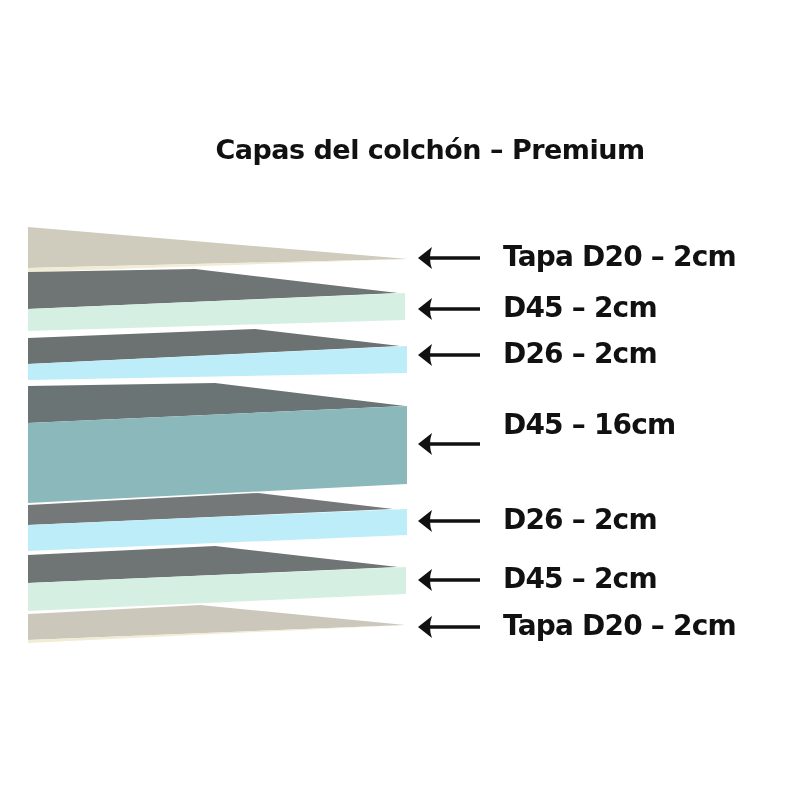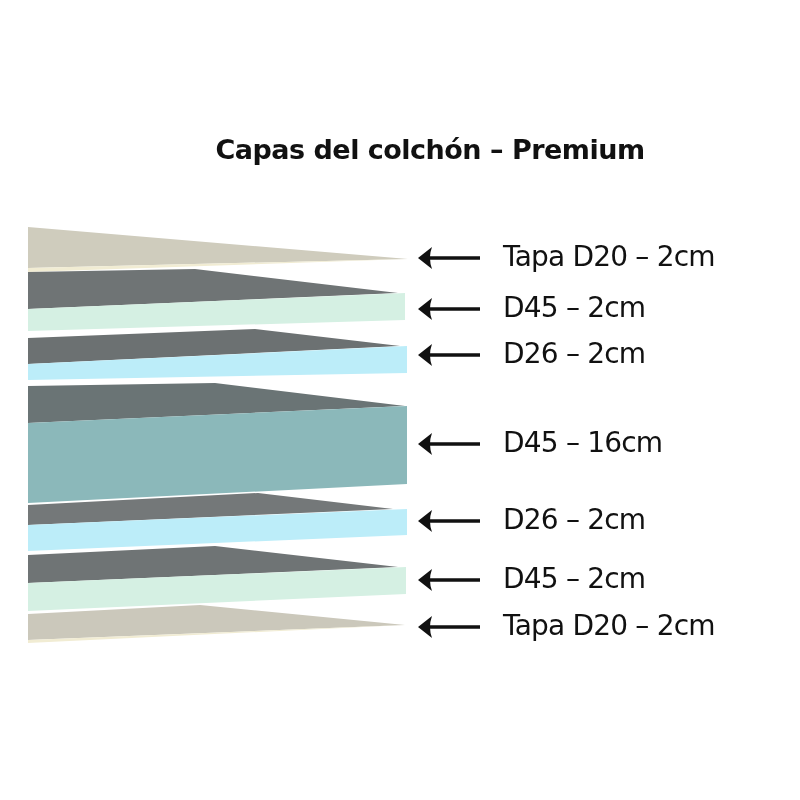--- a/index.html
+++ b/index.html
@@ -5,21 +5,21 @@
   html, body { margin: 0; padding: 0; background: #ffffff; }
   body { width: 800px; height: 800px; position: relative; overflow: hidden; font-family: "DejaVu Sans", sans-serif; }
   .title {
     position: absolute; left: 0; top: 134px; width: 860px; text-align: center;
     font-family: "DejaVu Sans", sans-serif; font-weight: bold; font-size: 27px;
     color: #111111; letter-spacing: -0.5px;
   }
   svg.stack { position: absolute; left: 0; top: 0; }
   .label {
     position: absolute; left: 503px; font-family: "DejaVu Sans", sans-serif;
-    font-weight: normal; font-size: 28px; color: #111111; letter-spacing: -0.8px;
+    font-weight: bold; font-size: 28px; color: #111111; letter-spacing: -0.8px;
     white-space: nowrap; line-height: 1; text-align: right;
   }
   .arrow { position: absolute; left: 416px; width: 66px; height: 26px; }
 </style>
 </head>
 <body>
 
 <div class="title">Capas del colchón – Premium</div>
 
 <svg class="stack" width="800" height="800" viewBox="0 0 800 800">
@@ -79,21 +79,21 @@
       <path d="M64 13 H8" stroke="#111" stroke-width="3.5"></path>
       <path d="M2 13 L16 2 Q12 13 16 24 Z" fill="#111"></path>
     </svg>
   <div class="label" style="top:340px">D26 – 2cm</div>
 </div>
 <div>
   <svg class="arrow" style="top:431px" viewBox="0 0 66 26">
       <path d="M64 13 H8" stroke="#111" stroke-width="3.5"></path>
       <path d="M2 13 L16 2 Q12 13 16 24 Z" fill="#111"></path>
     </svg>
-  <div class="label" style="top:429px">D45 – 16cm</div>
+  <div class="label" style="top:411px">D45 – 16cm</div>
 </div>
 <div>
   <svg class="arrow" style="top:508px" viewBox="0 0 66 26">
       <path d="M64 13 H8" stroke="#111" stroke-width="3.5"></path>
       <path d="M2 13 L16 2 Q12 13 16 24 Z" fill="#111"></path>
     </svg>
   <div class="label" style="top:506px">D26 – 2cm</div>
 </div>
 <div>
   <svg class="arrow" style="top:567px" viewBox="0 0 66 26">

